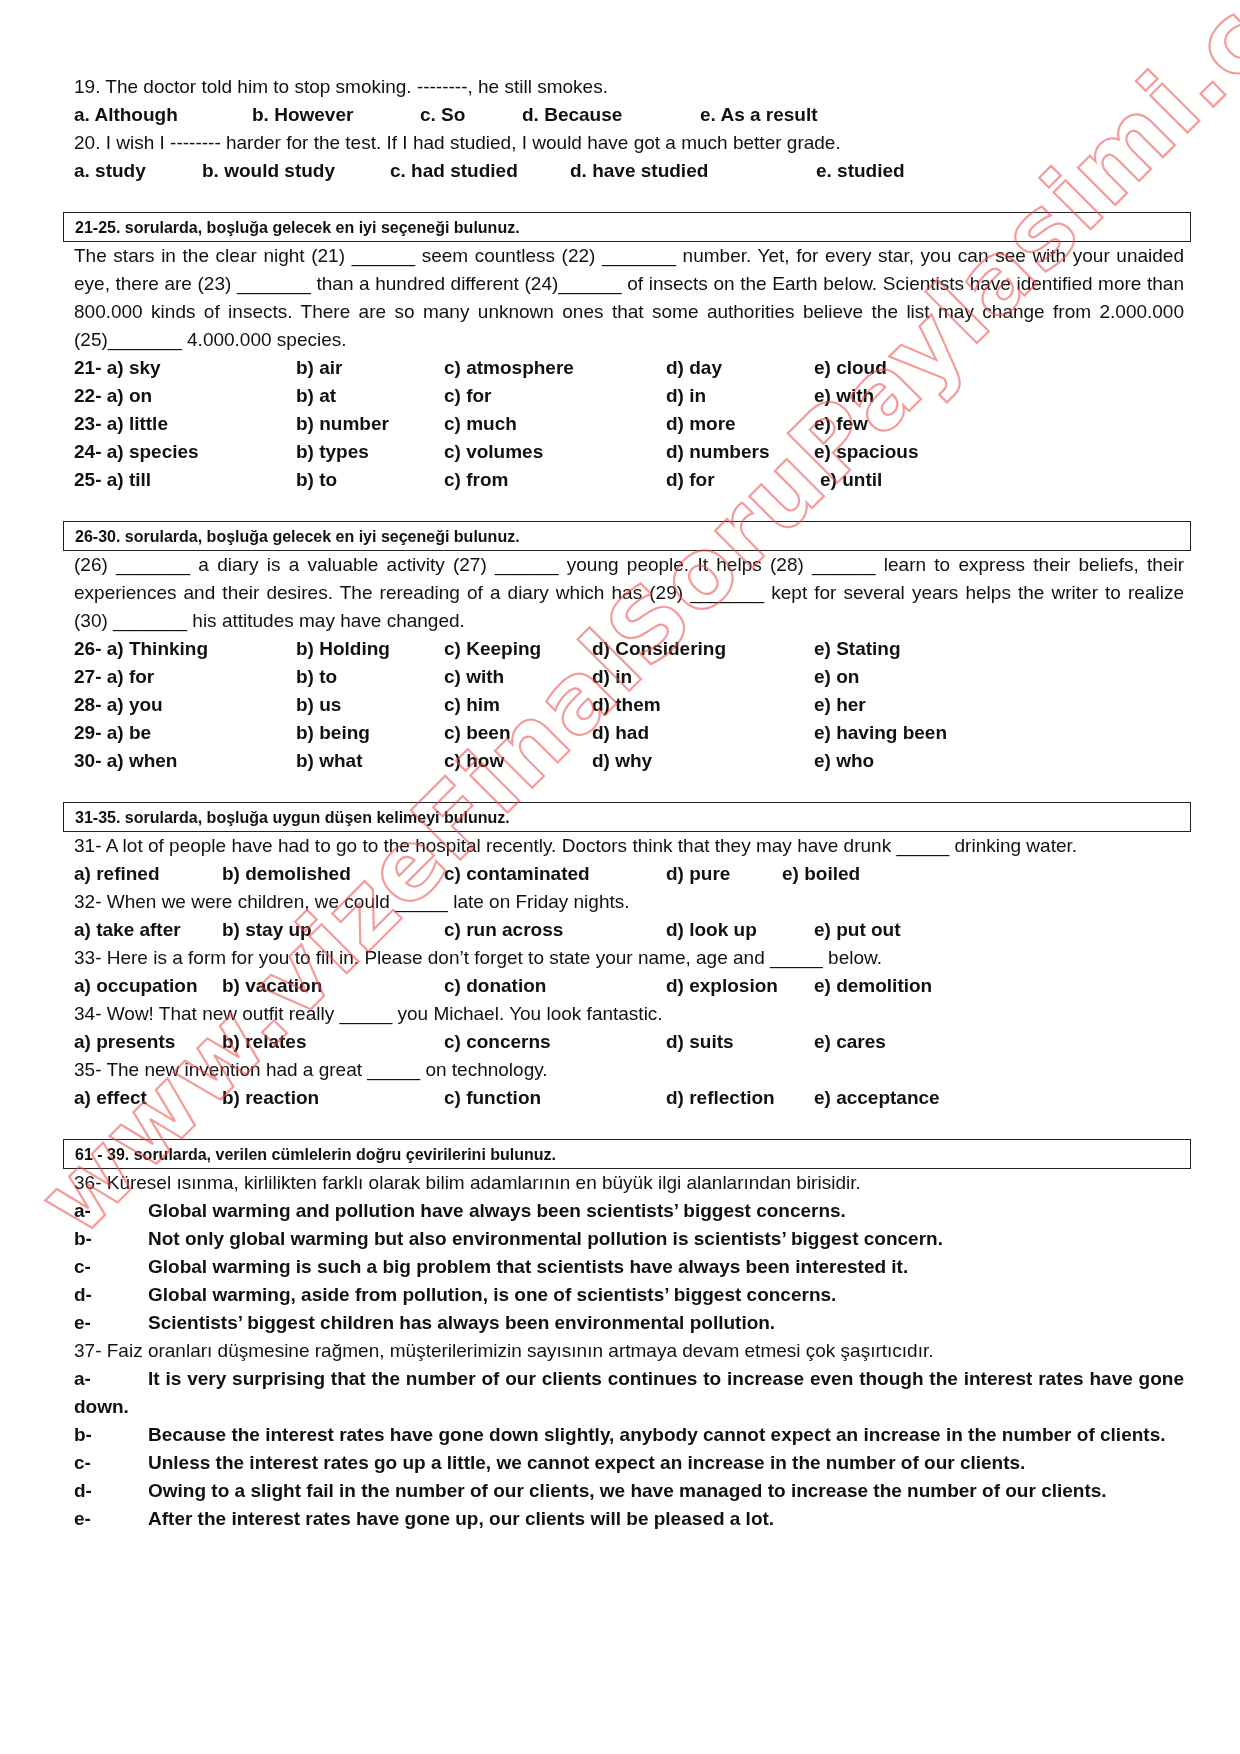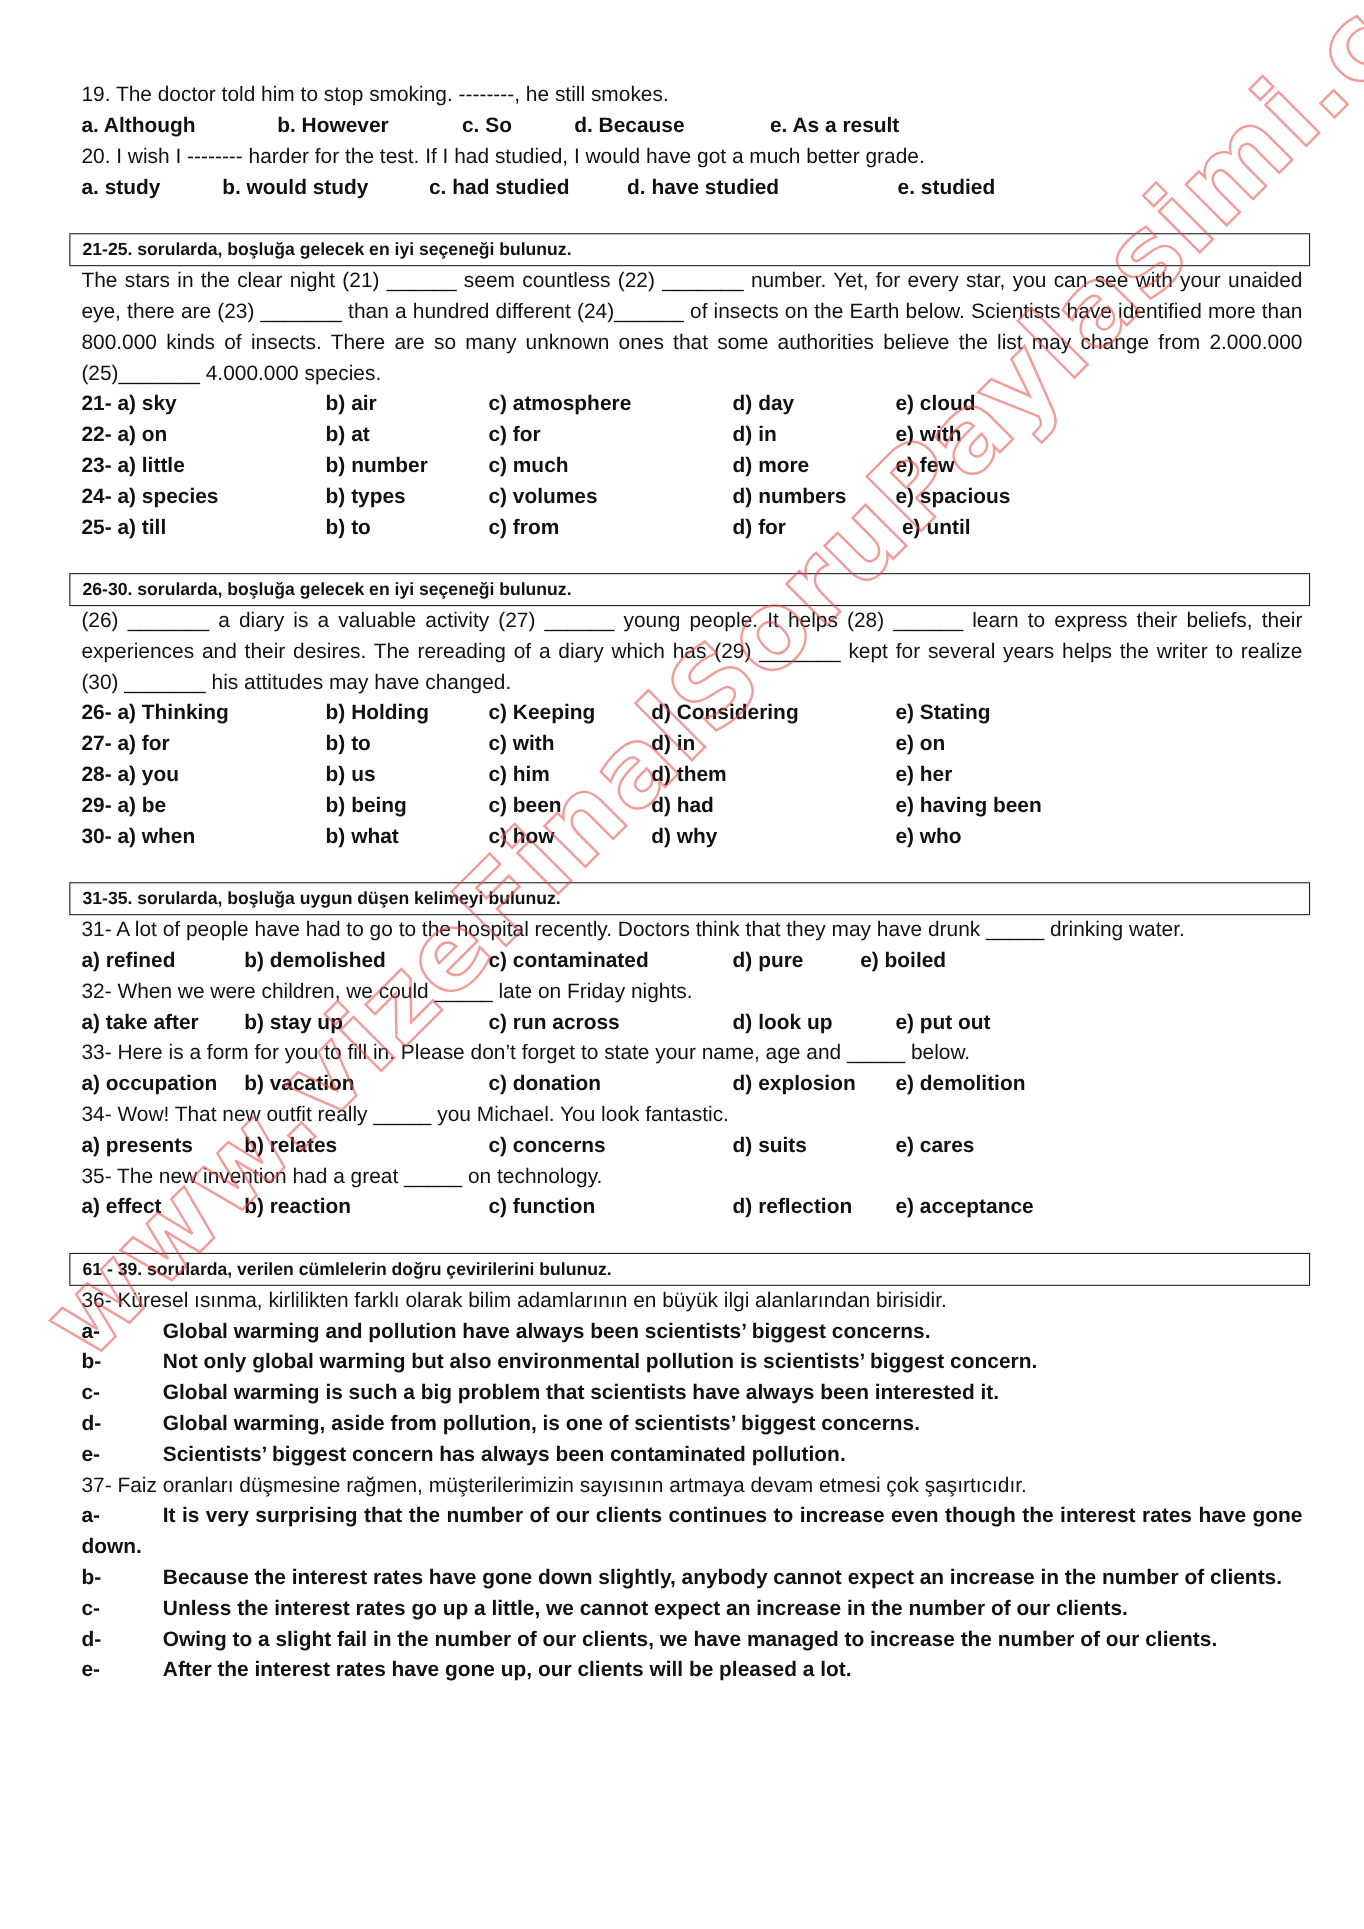--- a/index.html
+++ b/index.html
@@ -179,21 +179,21 @@
 
   <div class="gap"></div>
 
   <div class="box">61 - 39. sorularda, verilen cümlelerin doğru çevirilerini bulunuz.</div>
 
   <div class="line">36- Küresel ısınma, kirlilikten farklı olarak bilim adamlarının en büyük ilgi alanlarından birisidir.</div>
   <div class="trow"><span class="lt">a-</span><span>Global warming and pollution have always been scientists’ biggest concerns.</span></div>
   <div class="trow"><span class="lt">b-</span><span>Not only global warming but also environmental pollution is scientists’ biggest concern.</span></div>
   <div class="trow"><span class="lt">c-</span><span>Global warming is such a big problem that scientists have always been interested it.</span></div>
   <div class="trow"><span class="lt">d-</span><span>Global warming, aside from pollution, is one of scientists’ biggest concerns.</span></div>
-  <div class="trow"><span class="lt">e-</span><span>Scientists’ biggest  concern has always been  contaminated pollution.</span></div>
+  <div class="trow"><span class="lt">e-</span><span>Scientists’ biggest  children has always been  environmental pollution.</span></div>
 
   <div class="line">37- Faiz oranları düşmesine rağmen, müşterilerimizin sayısının artmaya devam etmesi çok şaşırtıcıdır.</div>
   <div class="trow wrap"><span class="lt">a-</span><span>It is very surprising that the number of our clients continues to increase even though the interest rates have gone down.</span></div>
   <div class="trow wrap"><span class="lt">b-</span><span>Because the interest rates have gone down slightly, anybody cannot expect an increase in the  number of clients.</span></div>
   <div class="trow"><span class="lt">c-</span><span>Unless the interest rates go up a little, we cannot expect an increase in the number of our clients.</span></div>
   <div class="trow"><span class="lt">d-</span><span>Owing to a slight fail in the number of our clients, we have managed to increase the number of our clients.</span></div>
   <div class="trow"><span class="lt">e-</span><span>After the interest rates have gone up, our clients will be pleased a lot.</span></div>
 </div>
 
 <svg class="watermark" viewBox="0 0 1240 1754">

